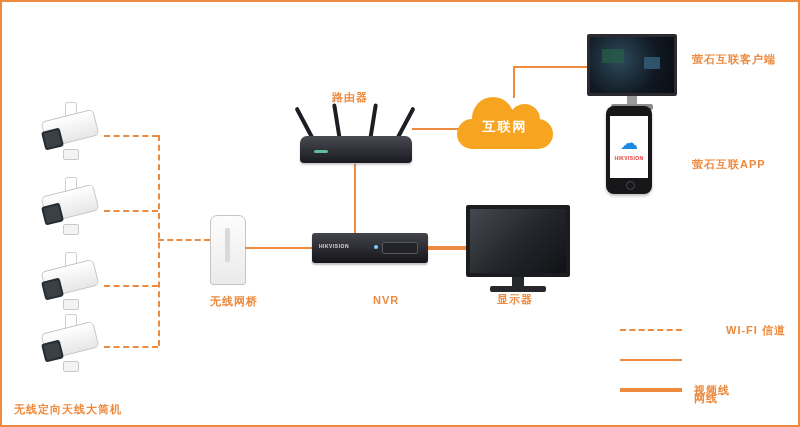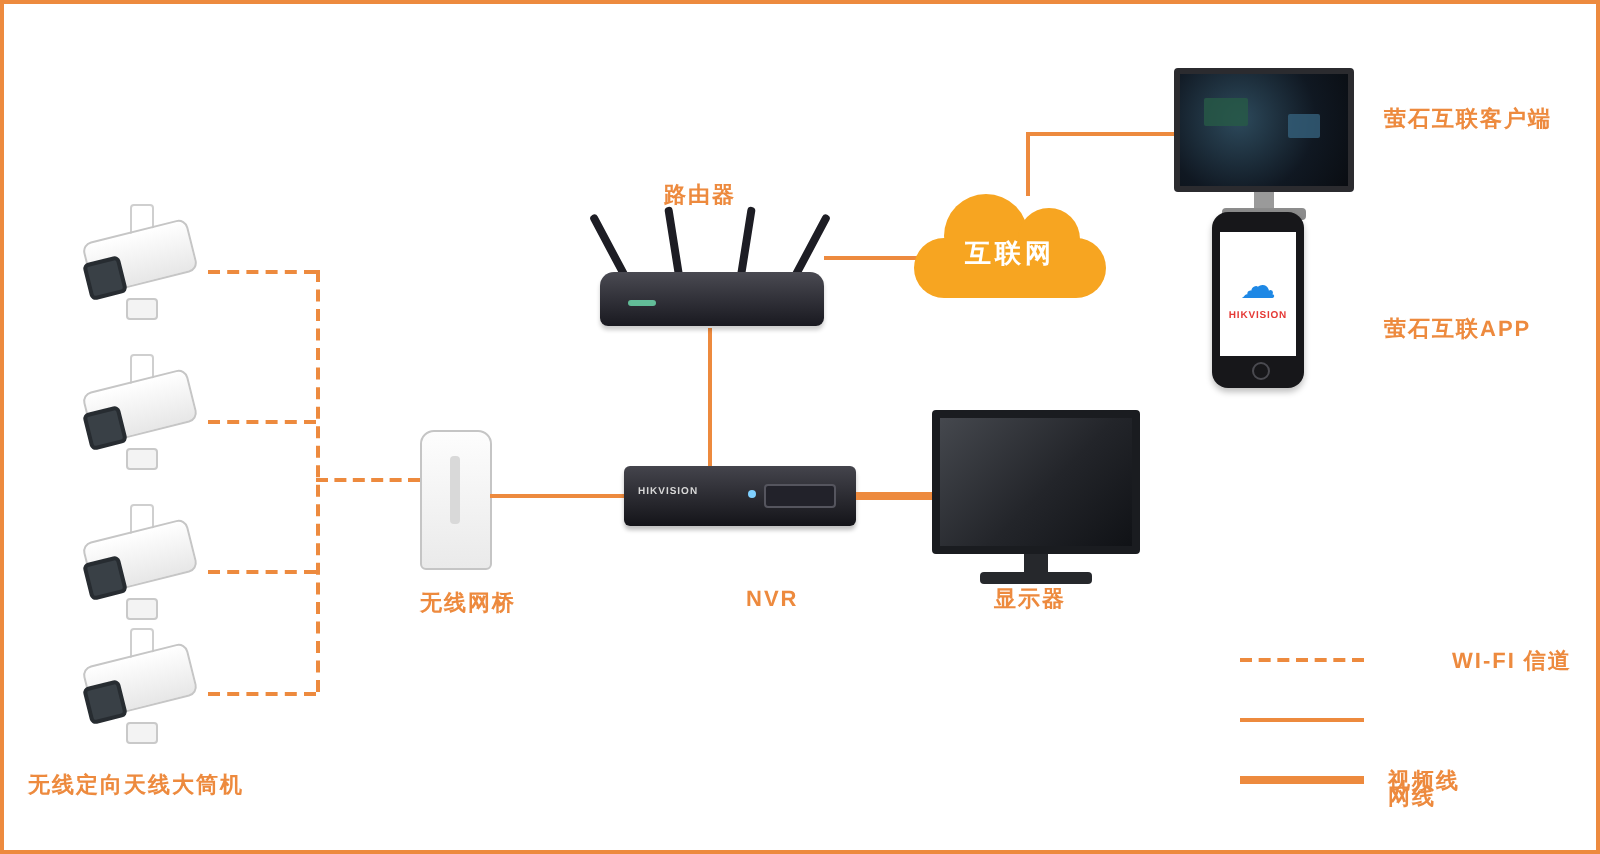--- a/index.html
+++ b/index.html
@@ -99,21 +99,21 @@
       </div>
     <div class="cam-base"></div>
   </div>
   <div class="camera" style="left:36px;top:312px;">
     <div class="cam-fin"></div>
     <div class="cam-body">
         <div class="cam-lens"></div>
       </div>
     <div class="cam-base"></div>
   </div>
-  <span class="lbl" style="left:12px;top:383px;">无线定向天线大筒机</span>
+  <span class="lbl" style="left:12px;top:400px;">无线定向天线大筒机</span>
 
   <div class="hline dashed" style="left:102px;top:133px;width:54px;"></div>
   <div class="hline dashed" style="left:102px;top:208px;width:54px;"></div>
   <div class="hline dashed" style="left:102px;top:283px;width:54px;"></div>
   <div class="hline dashed" style="left:102px;top:344px;width:54px;"></div>
   <div class="vline dashed" style="left:156px;top:133px;height:211px;"></div>
   <div class="hline dashed" style="left:156px;top:237px;width:52px;"></div>
 
   <div class="bridge">
     <div class="bridge-slot"></div>

